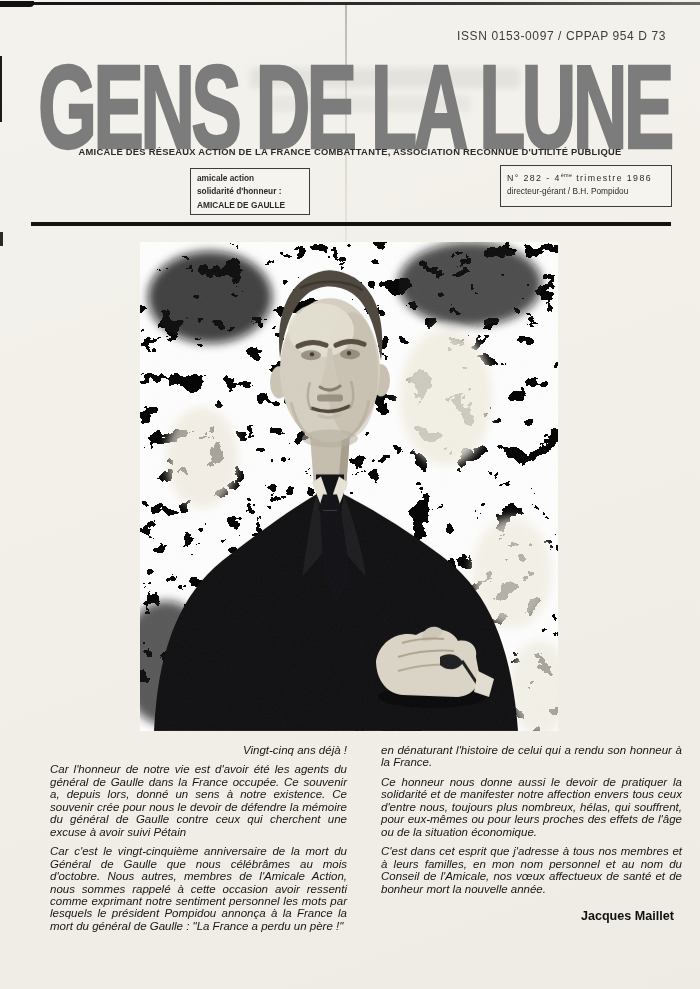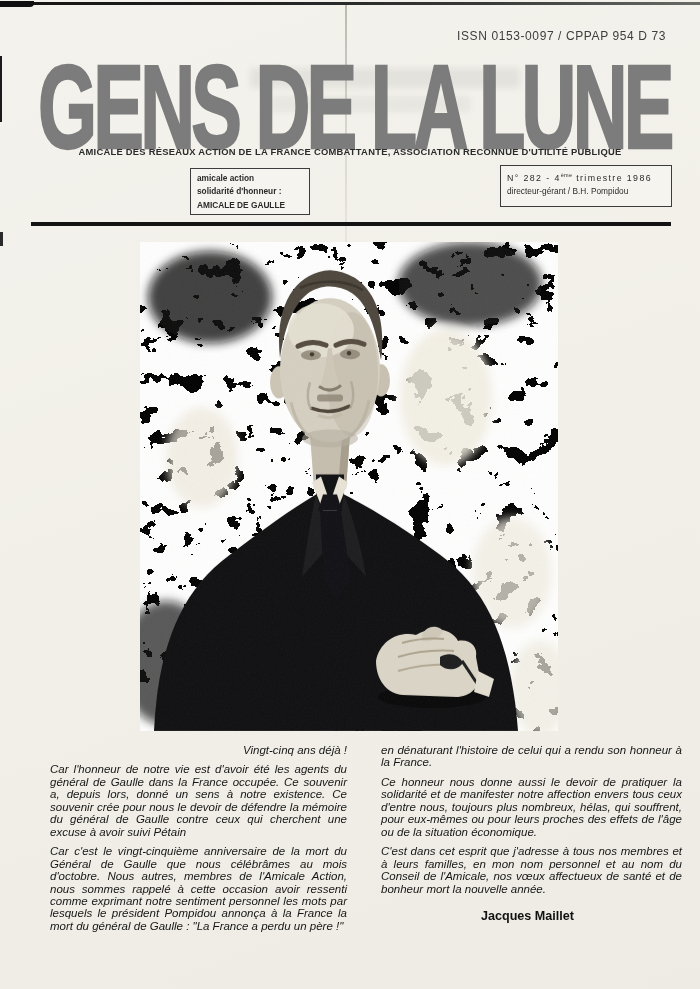--- a/index.html
+++ b/index.html
@@ -64,21 +64,21 @@
   .col{
     position:absolute;top:744px;
     font-style:italic;font-size:11.5px;line-height:12.45px;
     color:#161616;text-align:justify;hyphens:auto;
   }
   .col p{margin:0 0 7px 0;}
   .col-left{left:50px;width:297px;}
   .col-right{left:381px;width:301px;}
   .lead{text-align:right;}
   .signature{
-    margin-top:15px;text-align:center;padding-right:8px;
+    margin-top:15px;text-align:right;padding-right:8px;
     font-style:normal;font-weight:bold;font-size:12.6px;color:#111;
   }
 </style>
 </head>
 <body>
 
 <div class="scan">
 
   <div class="top-edge"></div>
   <div class="corner-blob"></div>

